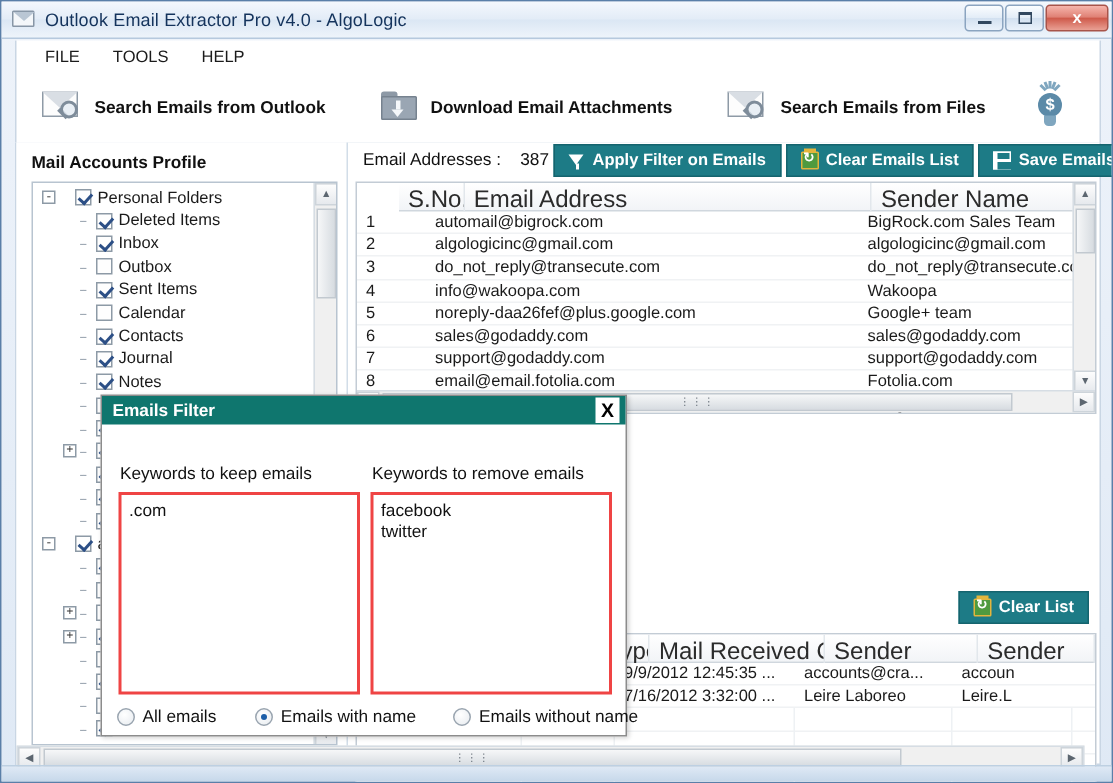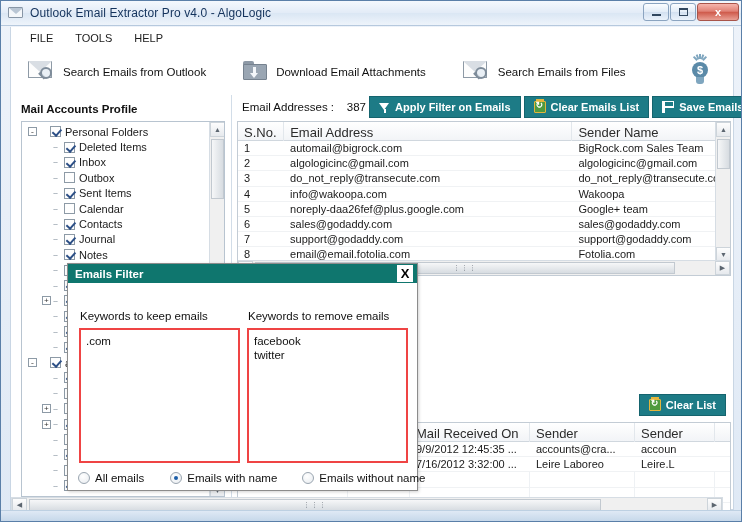--- a/index.html
+++ b/index.html
@@ -74,21 +74,21 @@
   
   .toolbar {
     position: absolute; left: 9px; top: 47px; width: 724px; height: 48px;
     background: #ffffff; border: 1px solid #c9d6e4; border-top: none;
     display: flex; align-items: center;
   }
   .tb-btn {
     display: flex; align-items: center; gap: 6px; padding: 2px 10px 2px 8px;
     cursor: default; height: 42px;
   }
-  .tb-label { font-size: 11.5px; font-weight: normal; color: #111; white-space: nowrap; }
+  .tb-label { font-size: 11.5px; font-weight: bold; color: #111; white-space: nowrap; }
 
   .ico-mailsearch { position: relative; width: 30px; height: 26px; flex: 0 0 auto; }
   .ico-mailsearch .m-body {
     position: absolute; left: 1px; top: 2px; width: 24px; height: 17px;
     background: #fdfdfd; border: 1px solid #8e9aa6;
   }
   .ico-mailsearch .m-flap {
     position: absolute; left: 1px; top: 2px; width: 0; height: 0;
     border-left: 12px solid transparent; border-right: 12px solid transparent;
     border-top: 11px solid #d9dee4;
@@ -260,21 +260,21 @@
   
   .grid {
     position: absolute; background: #fff; border: 1px solid #c3ccd5;
     overflow: hidden;
   }
   .grid-emails { left: 5px; top: 26px; width: 494px; height: 155px; }
   .grid-head {
     display: flex; height: 19px;
     background: linear-gradient(180deg,#ffffff 0%,#f2f4f7 100%);
     border-bottom: 1px solid #d0d7de;
-    font-size: 13px; color: #2b2b2b;
+    font-size: 16px; color: #2b2b2b; margin-left: 28px;
   }
   .grid-head .hc {
     padding: 3px 0 0 6px; border-right: 1px solid #e2e7ec;
     overflow: hidden; white-space: nowrap; height: 19px;
   }
   .grid-row {
     display: flex; height: 15.2px; font-size: 11px; color: #1a1a1a;
     border-bottom: 1px solid #f0f2f4;
   }
   .grid-row .gc {

